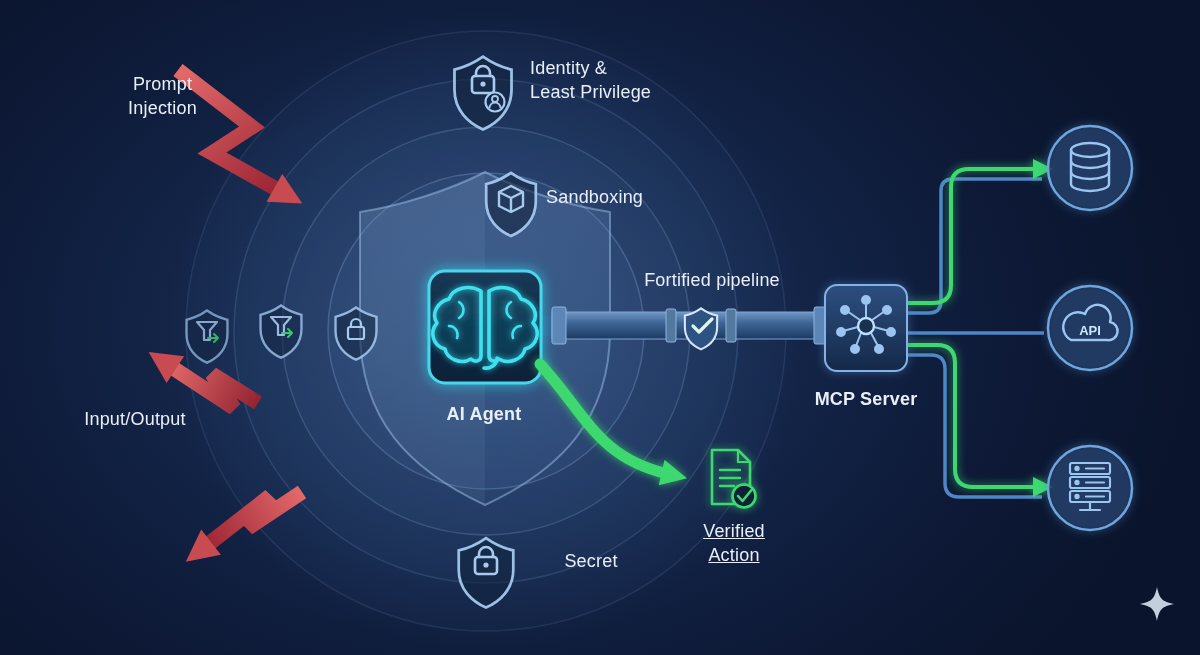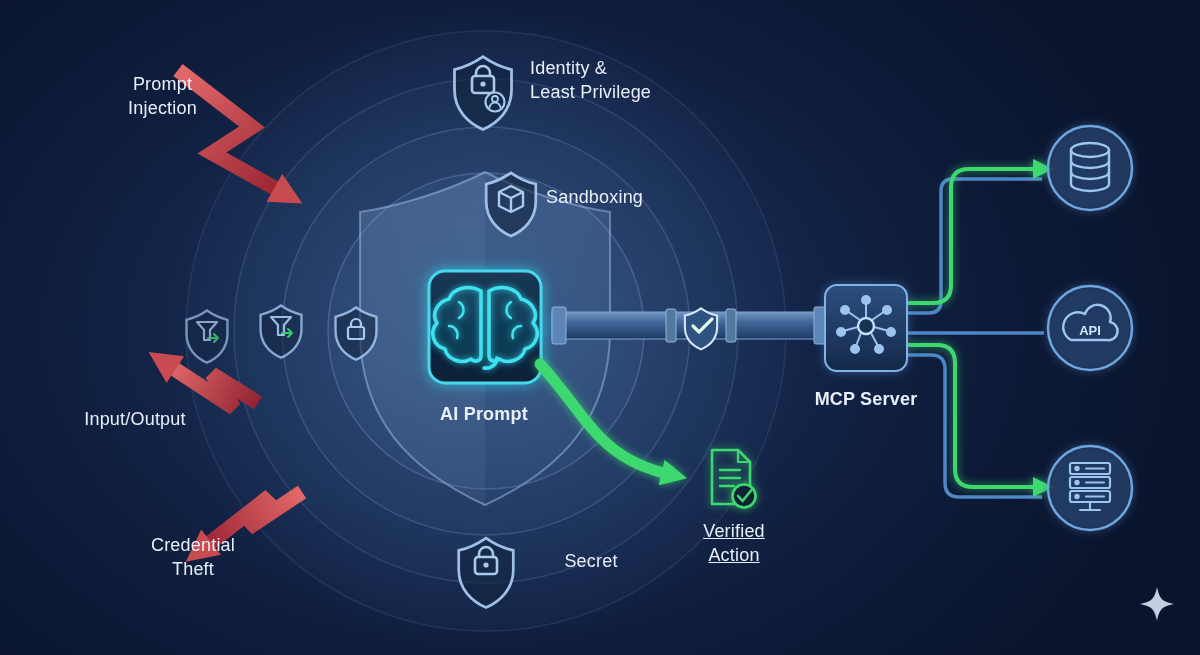--- a/index.html
+++ b/index.html
@@ -270,37 +270,36 @@
 
 <div class="label" style="left:95px;top:73px;width:135px;">
   <span>Prompt</span>
   <span>Injection</span>
 </div>
 
 <div class="label left" style="left:546px;top:186px;width:130px;">
   <span>Sandboxing</span>
 </div>
 
+<div class="label" style="left:627px;top:269px;width:170px;">
+  <span>Fortified pipeline</span>
+</div>
 
 <div class="label bold" style="left:419px;top:403px;width:130px;">
-  <span>AI Prompt</span>
+  <span>AI Agent</span>
 </div>
 
 <div class="label bold" style="left:796px;top:388px;width:140px;">
   <span>MCP Server</span>
 </div>
 
 <div class="label" style="left:52px;top:408px;width:166px;">
   <span>Input/Output</span>
 </div>
 
-<div class="label" style="left:118px;top:534px;width:150px;">
-  <span>Credential</span>
-  <span>Theft</span>
-</div>
 
 <div class="label" style="left:516px;top:550px;width:150px;">
   <span>Secret</span>
 </div>
 
 <div class="label" style="left:669px;top:520px;width:130px;text-decoration:underline;">
   <span>Verified</span>
   <span>Action</span>
 </div>
 

